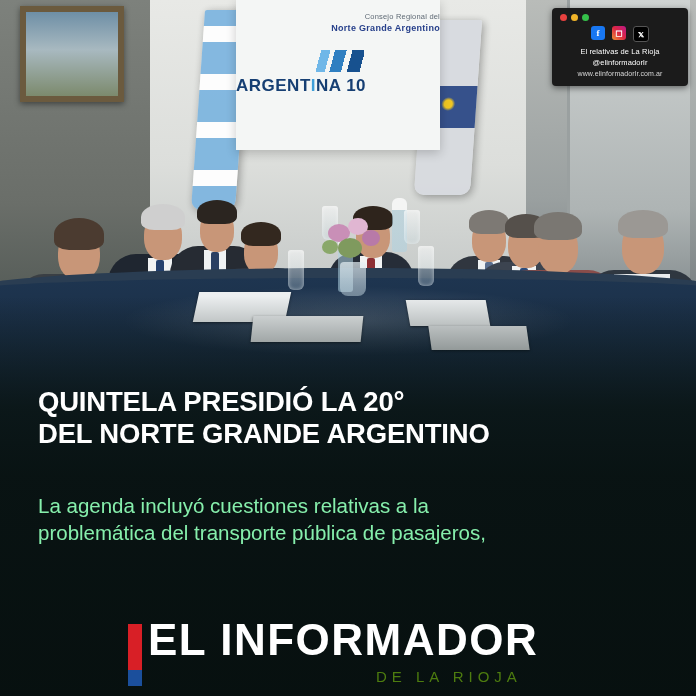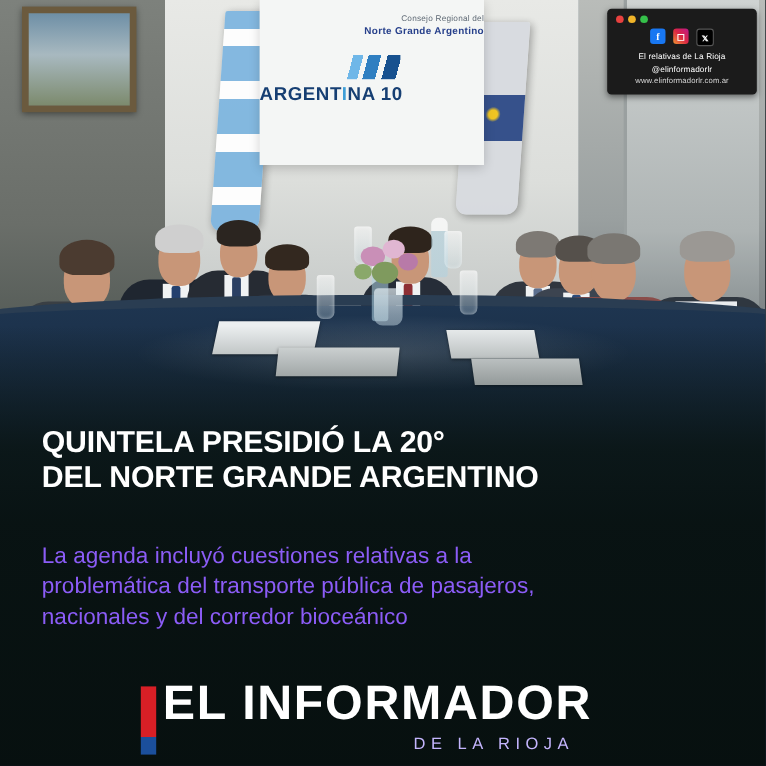--- a/index.html
+++ b/index.html
@@ -299,21 +299,21 @@
     font-size: 27.5px;
     font-weight: bold;
     line-height: 1.18;
     letter-spacing: -.2px;
     text-transform: uppercase;
     margin-top: 24px;
   }
   .sub {
     position: absolute;
     left: 38px; right: 30px; top: 492px;
-    color: #8b5cf6;
+    color: #86efac;
     font-size: 20.5px;
     line-height: 1.33;
     font-weight: normal;
   }
 
   
   .brand {
     position: absolute;
     left: 0; right: 0; bottom: 0; height: 86px;
   }
@@ -333,21 +333,21 @@
     color: #fff;
     font-size: 44px;
     font-weight: bold;
     letter-spacing: 1.5px;
     line-height: 1;
     font-family: "Liberation Sans", sans-serif;
   }
   .brand .sub-name {
     position: absolute;
     left: 376px; top: 58px;
-    color: #c4b5fd;
+    color: #4d7c0f;
     font-size: 15px;
     letter-spacing: 5px;
   }
 </style>
 </head>
 <body>
 
 <div class="card">
 
   <div class="photo">
@@ -490,21 +490,20 @@
 
 
   <div class="headline">
     <div>QUINTELA PRESIDIÓ LA 20°</div>
     <div>DEL NORTE GRANDE ARGENTINO</div>
   </div>
 
   <div class="sub">
     <div>La agenda incluyó cuestiones relativas a la</div>
     <div>problemática del transporte pública de pasajeros,</div>
-    <div>nacionales y del corredor bioceánico</div>
   </div>
 
   <div class="brand">
     <div class="bar-red"></div>
     <div class="bar-blue"></div>
     <div class="name">EL INFORMADOR</div>
     <div class="sub-name">DE LA RIOJA</div>
   </div>
 
 </div>

